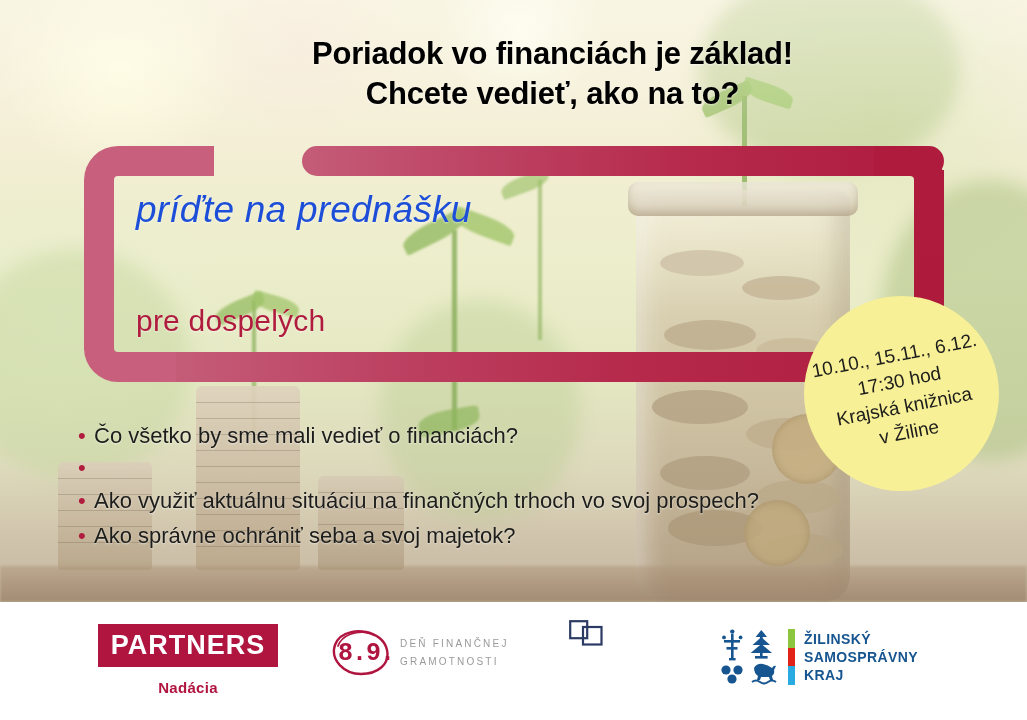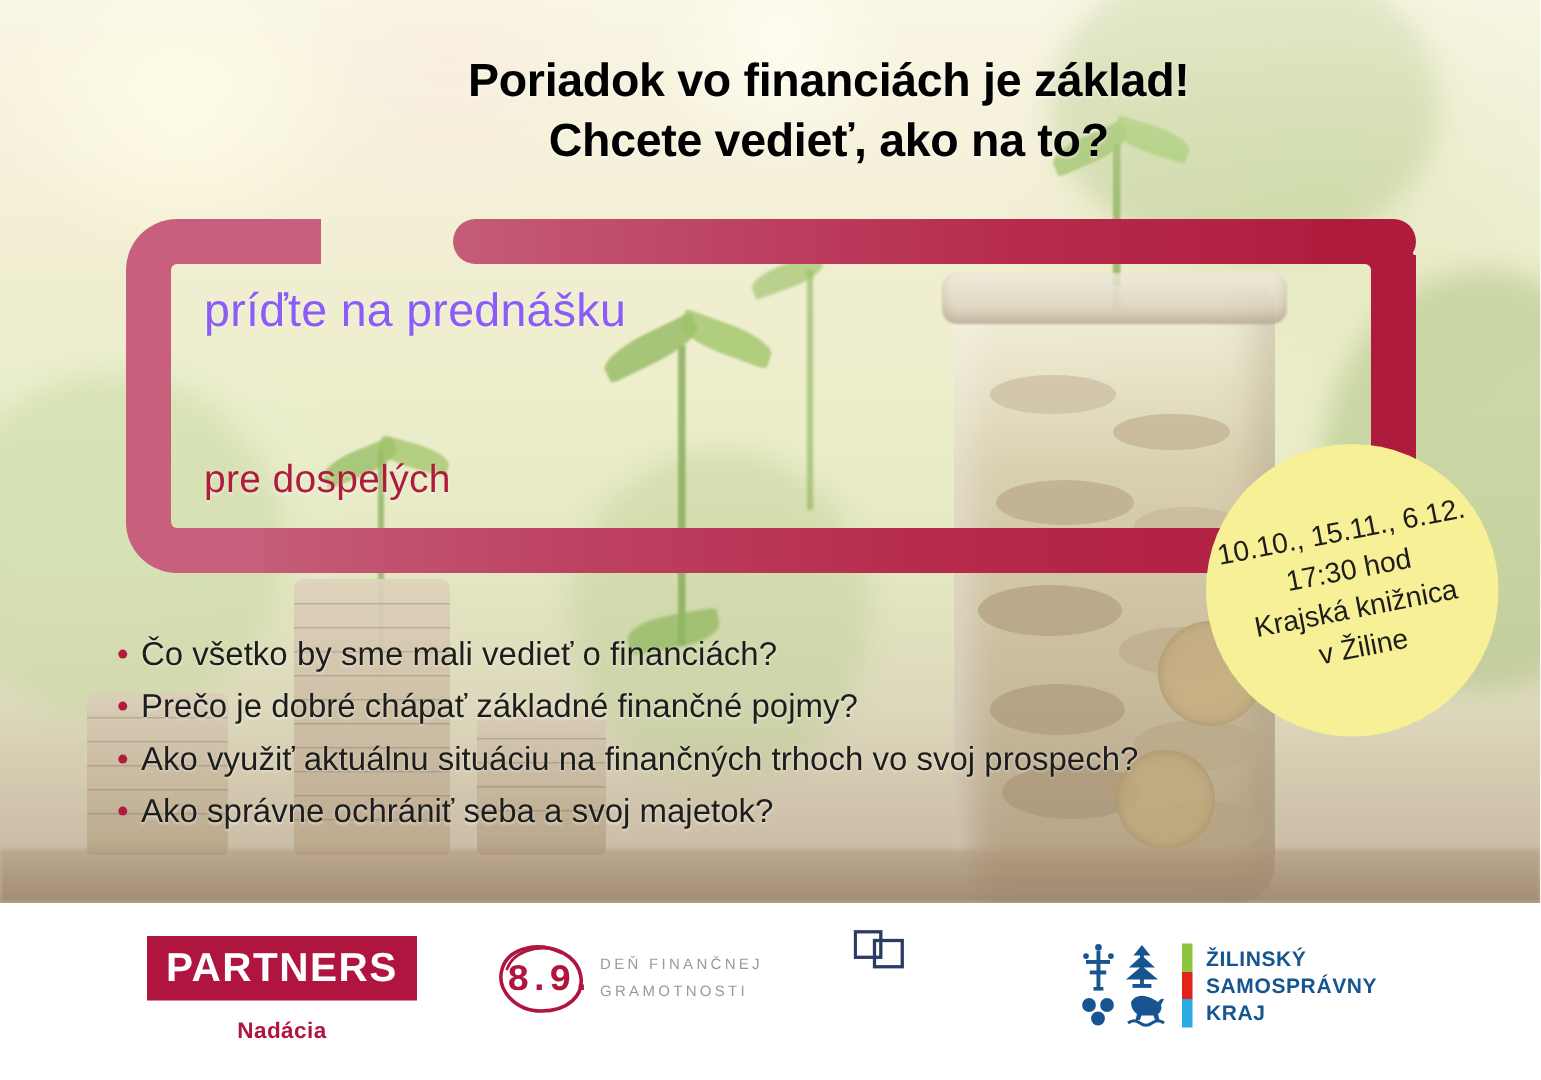--- a/index.html
+++ b/index.html
@@ -66,26 +66,26 @@
     box-sizing:border-box;}
   .fr-botbar{position:absolute;left:92px;top:206px;width:768px;height:30px;
     background:linear-gradient(90deg,#c45c78 0%,#bd4363 26%,#b62a4c 58%,#ae1b3d 100%);}
   .fr-right{position:absolute;left:830px;top:24px;width:30px;height:186px;
     background:linear-gradient(180deg,#ae1b3d,#ad1a3c);}
   .fr-trcorner{position:absolute;left:790px;top:0;width:70px;height:62px;
     border-right:30px solid #ae1b3d;border-top:30px solid #ae1b3d;border-radius:0 34px 0 0;
     box-sizing:border-box;}
 
   
-  .kicker{position:absolute;left:136px;top:189px;font-size:31px;color:#8b5cf6;
-    letter-spacing:.2px;text-shadow:0 1px 2px rgba(255,255,255,.5);}
+  .kicker{position:absolute;left:136px;top:189px;font-size:37px;color:#1d4ed8;
+    letter-spacing:.2px;text-shadow:0 1px 2px rgba(255,255,255,.5);font-style:italic;}
   .title{position:absolute;left:133px;top:226px;font-size:63px;font-weight:bold;
     color:#b01c3e;letter-spacing:-1px;line-height:70px;
     text-shadow:0 2px 3px rgba(255,255,255,.45);}
-  .subtitle{position:absolute;left:136px;top:304px;font-size:26px;color:#b01c3e;
+  .subtitle{position:absolute;left:136px;top:304px;font-size:30px;color:#b01c3e;
     letter-spacing:.2px;text-shadow:0 1px 2px rgba(255,255,255,.5);}
 
   
   .circle{position:absolute;left:804px;top:296px;width:195px;height:195px;border-radius:50%;
     background:#f7f097;display:flex;align-items:center;justify-content:center;}
   .circle-inner{transform:rotate(-11deg);text-align:center;color:#1d1d1b;
     font-size:19px;line-height:26px;white-space:nowrap;}
   .circle-inner .l1{font-size:19px;}
   .circle-inner .l2{font-size:19px;}
   .circle-inner .l3{font-size:19px;}
@@ -218,21 +218,20 @@
     </div>
   </div>
 
   <div class="bullets">
     <div class="bullet">
       <span class="bdot">•</span>
       <span class="btext">Čo všetko by sme mali vedieť o financiách?</span>
     </div>
     <div class="bullet">
       <span class="bdot">•</span>
-      <span class="btext">Prečo je dobré chápať základné finančné pojmy?</span>
     </div>
     <div class="bullet">
       <span class="bdot">•</span>
       <span class="btext">Ako využiť aktuálnu situáciu na finančných trhoch vo svoj prospech?</span>
     </div>
     <div class="bullet">
       <span class="bdot">•</span>
       <span class="btext">Ako správne ochrániť seba a svoj majetok?</span>
     </div>
   </div>

